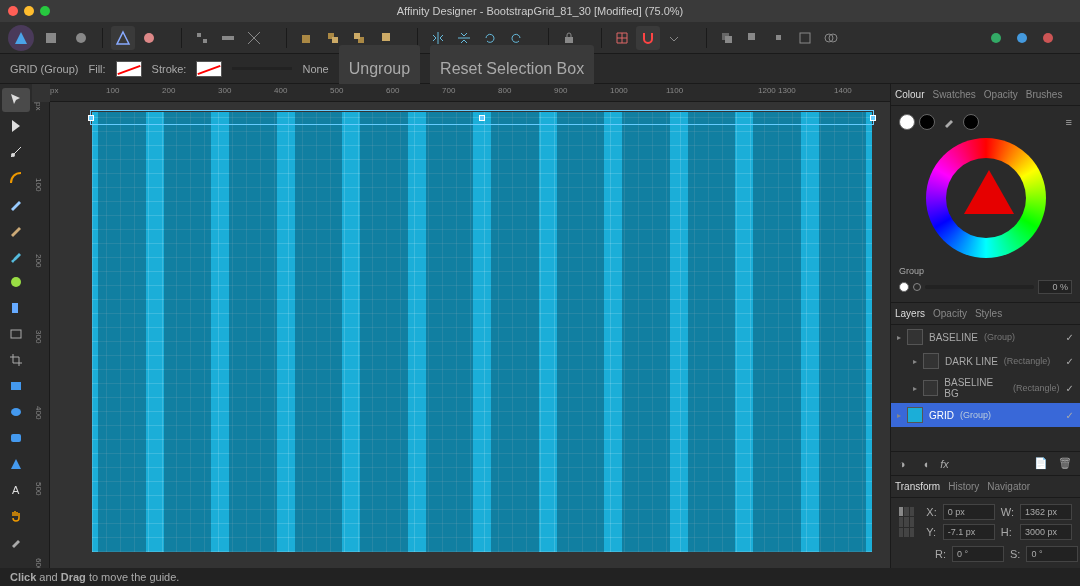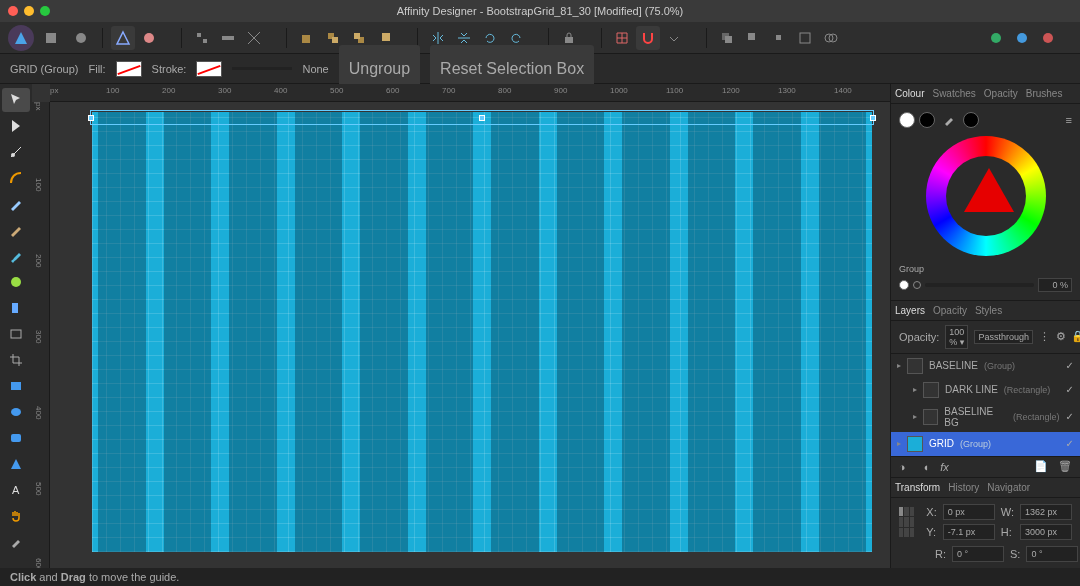--- a/index.html
+++ b/index.html
@@ -377,21 +377,21 @@
         <span class="ruler-tick" style="left: 112px;">200</span>
         <span class="ruler-tick" style="left: 168px;">300</span>
         <span class="ruler-tick" style="left: 224px;">400</span>
         <span class="ruler-tick" style="left: 280px;">500</span>
         <span class="ruler-tick" style="left: 336px;">600</span>
         <span class="ruler-tick" style="left: 392px;">700</span>
         <span class="ruler-tick" style="left: 448px;">800</span>
         <span class="ruler-tick" style="left: 504px;">900</span>
         <span class="ruler-tick" style="left: 560px;">1000</span>
         <span class="ruler-tick" style="left: 616px;">1100</span>
-        <span class="ruler-tick" style="left: 672px;">1200</span>
+        <span class="ruler-tick" style="left: 708px;">1200</span>
         <span class="ruler-tick" style="left: 728px;">1300</span>
         <span class="ruler-tick" style="left: 784px;">1400</span>
       </div>
     <div class="ruler-v" id="ruler-v">
         <span class="ruler-tick" style="top: 0px;">px</span>
         <span class="ruler-tick" style="top: 76px;">100</span>
         <span class="ruler-tick" style="top: 152px;">200</span>
         <span class="ruler-tick" style="top: 228px;">300</span>
         <span class="ruler-tick" style="top: 304px;">400</span>
         <span class="ruler-tick" style="top: 380px;">500</span>
@@ -451,28 +451,20 @@
         <span class="op-input" style="width:34px;text-align:right">0 %</span>
       </div>
     </div>
 
     <div class="panel-tabs">
       <span class="panel-tab active">Layers</span>
       <span class="panel-tab">Opacity</span>
       <span class="panel-tab">Styles</span>
     </div>
     <div class="layers-panel">
-      <div class="opacity-row">
-        <span>Opacity:</span>
-        <span class="op-input">100 % ▾</span>
-        <span class="op-select">Passthrough</span>
-        <span>⋮</span>
-        <span>⚙</span>
-        <span>🔒</span>
-      </div>
       <div class="layer-list" id="layer-list">
           <div class="layer" style="padding-left: 6px;">
             <span style="font-size:8px;color:#888">▸</span>
             <div class="layer-thumb dark"></div>
             <span class="ln">BASELINE</span> 
             <span class="lt">(Group)</span>
             <span class="lchk">✓</span>
           </div>
           <div class="layer" style="padding-left: 22px;">
             <span style="font-size:8px;color:#888">▸</span>

